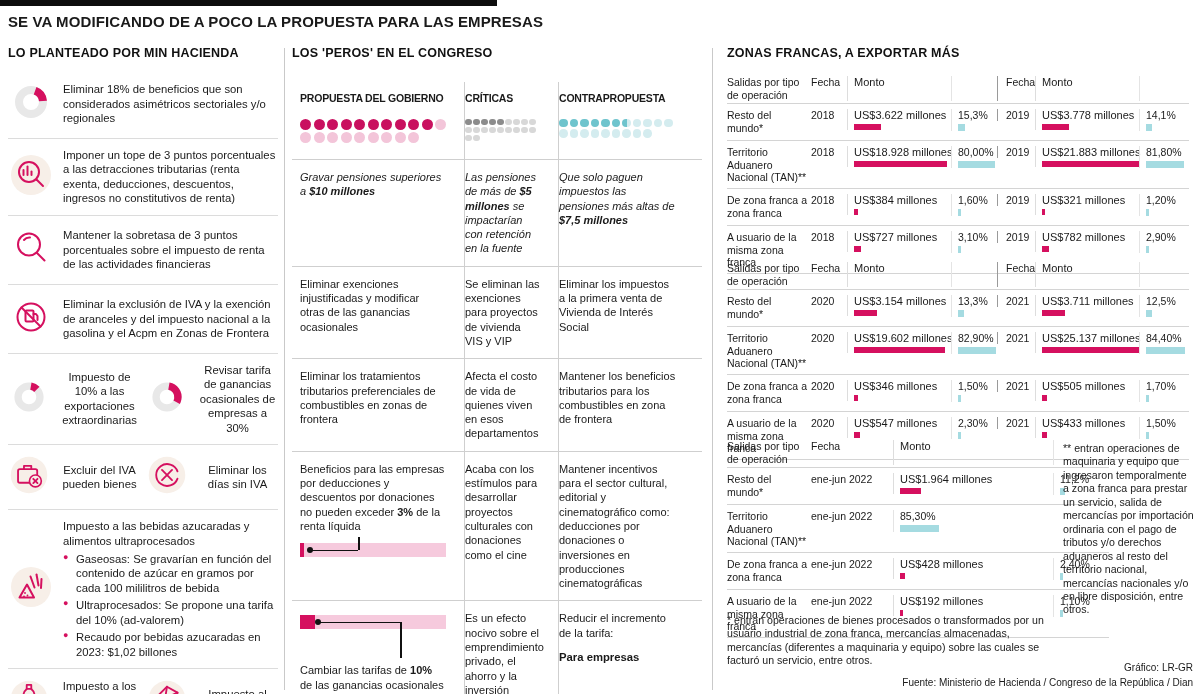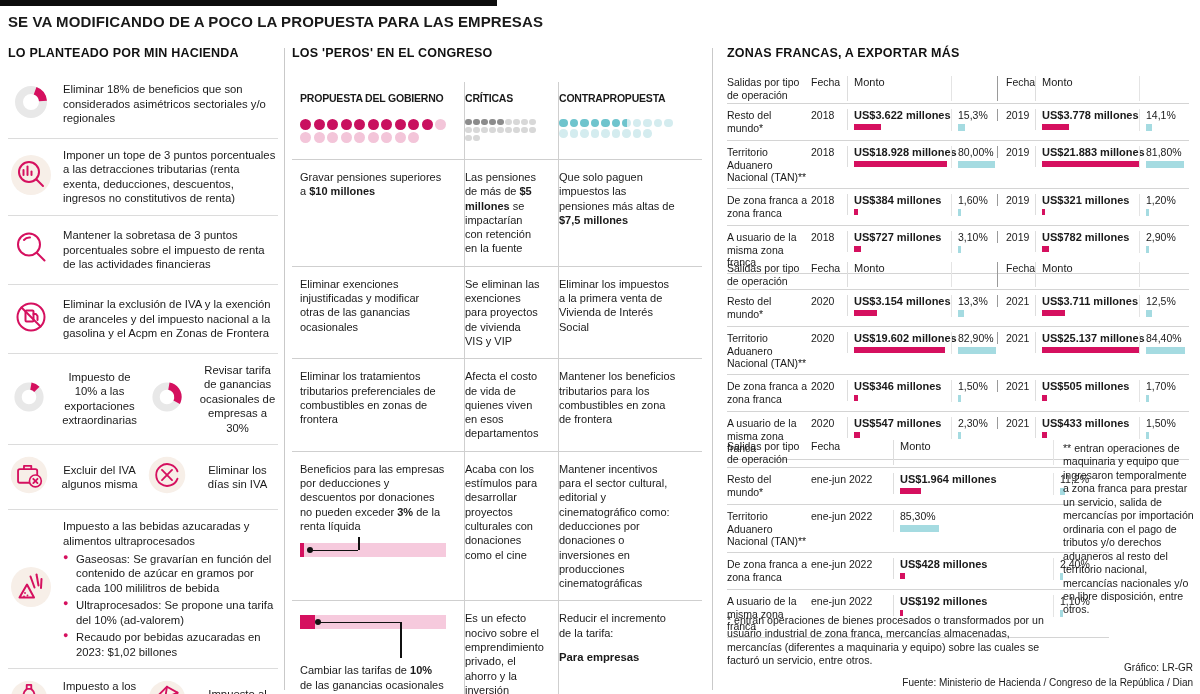--- a/index.html
+++ b/index.html
@@ -49,21 +49,21 @@
   .z-table { position:absolute; left:0; }
   .t1 { top:30px; } .t2 { top:216px; } .t3 { top:394px; }
   .t-hrow { display:grid; grid-template-columns:84px 36px 104px 46px 38px 104px 50px; font-size:10.5px; padding-bottom:2px; }
   .t3 .t-hrow { grid-template-columns:84px 82px 160px 56px; }
   .t-row { display:grid; grid-template-columns:84px 36px 104px 46px 38px 104px 50px; border-top:1px solid #d4d4d4; padding:5px 0 4px; min-height:37px; align-items:flex-start; }
   .t3 .t-row { grid-template-columns:84px 82px 160px 56px; }
   .t-row:first-of-type { border-top:none; }
   .t-row.bottom { border-bottom:1px solid #d4d4d4; }
   .t-label { font-size:10.5px; line-height:1.2; padding-right:4px; }
   .t-fecha { font-size:10.5px; }
-  .t-monto { font-size:11px; font-weight:700; white-space:nowrap; border-left:1px solid #ddd; padding-left:6px; }
+  .t-monto { font-size:11px; font-weight:400; white-space:nowrap; border-left:1px solid #ddd; padding-left:6px; }
   .t-monto .m-bar { height:6px; background:#d5105f; margin-top:3px; min-width:3px; }
   .t-pct { font-size:10.5px; border-left:1px solid #e4e4e4; padding-left:6px; }
   .t-pct .p-track { width:46px; margin-top:3px; }
   .t-pct .p-bar { height:7px; background:#a5dbe1; min-width:3px; }
   .half-b { border-left:1px solid #9a9a9a; padding-left:8px; }
   .hd { color:#1a1a1a; }
   .note-dstar { position:absolute; left:336px; top:396px; width:132px; font-size:10.6px; line-height:1.27; }
   .note-star { position:absolute; left:0; top:568px; width:330px; font-size:10.6px; line-height:1.27; }
   .credits { position:absolute; right:2px; bottom:2px; text-align:right; font-size:10px; line-height:1.45; }
 
@@ -163,21 +163,21 @@
         <span class="l-icon">
           <svg width="42" height="42" viewBox="0 0 46 46">
               <circle class="bg" cx="23" cy="23" r="20"></circle>
               <rect class="pk" x="11" y="16.5" width="21" height="15" rx="2" stroke-width="2"></rect>
               <path class="pk" d="M17.5 16.5 v-3.5 h8 v3.5" stroke-width="2"></path>
               <circle cx="30" cy="29.5" r="6.5" fill="#f7efe8" stroke="#d5105f" stroke-width="1.8"></circle>
               <line class="pk" x1="27.7" y1="27.2" x2="32.3" y2="31.8" stroke-width="1.8"></line>
               <line class="pk" x1="32.3" y1="27.2" x2="27.7" y2="31.8" stroke-width="1.8"></line>
             </svg>
         </span>
-        <span class="l-text">Excluir del IVA algunos misma</span>
+        <span class="l-text">Excluir del IVA pueden bienes</span>
       </div>
       <div class="l-item">
         <span class="l-icon">
           <svg width="42" height="42" viewBox="0 0 46 46">
               <circle class="bg" cx="23" cy="23" r="20"></circle>
               <path class="pk" d="M34.5 19 a12 12 0 1 0 0 8" stroke-width="3.2"></path>
               <line class="pk" x1="17.5" y1="17.5" x2="28.5" y2="28.5" stroke-width="3.2"></line>
               <line class="pk" x1="28.5" y1="17.5" x2="17.5" y2="28.5" stroke-width="3.2"></line>
             </svg>
         </span>
@@ -317,21 +317,21 @@
             <span class="dot" style="width: 8.5px; height: 8.5px; background: rgb(212, 236, 239);"></span>
             <span class="dot" style="width: 8.5px; height: 8.5px; background: rgb(212, 236, 239);"></span>
             <span class="dot" style="width: 8.5px; height: 8.5px; background: rgb(212, 236, 239);"></span>
             <span class="dot" style="width: 8.5px; height: 8.5px; background: rgb(212, 236, 239);"></span>
             <span class="dot" style="width: 8.5px; height: 8.5px; background: rgb(212, 236, 239);"></span>
             <span class="dot" style="width: 8.5px; height: 8.5px; background: rgb(212, 236, 239);"></span>
           </div>
       </div>
     </div>
 
-    <div class="m-row" style="min-height:70px;">
+    <div class="m-row" style="min-height:70px;font-style:italic;">
       <div class="m-cell"><span>Gravar pensiones superiores a </span><span style="font-weight: 700;">$10 millones</span></div>
       <div class="m-cell c2"><span>Las pensiones de más de </span><span style="font-weight: 700;">$5 millones</span><span> se impactarían con retención en la fuente</span></div>
       <div class="m-cell c3"><span>Que solo paguen impuestos las pensiones más altas de </span><span style="font-weight: 700;">$7,5 millones</span></div>
     </div>
 
     <div class="m-row" style="min-height:70px;">
       <div class="m-cell"><span>Eliminar exenciones injustificadas y modificar otras de las ganancias ocasionales</span></div>
       <div class="m-cell c2"><span>Se eliminan las exenciones para proyectos de vivienda VIS y VIP</span></div>
       <div class="m-cell c3"><span>Eliminar los impuestos a la primera venta de Vivienda de Interés Social</span></div>
     </div>

